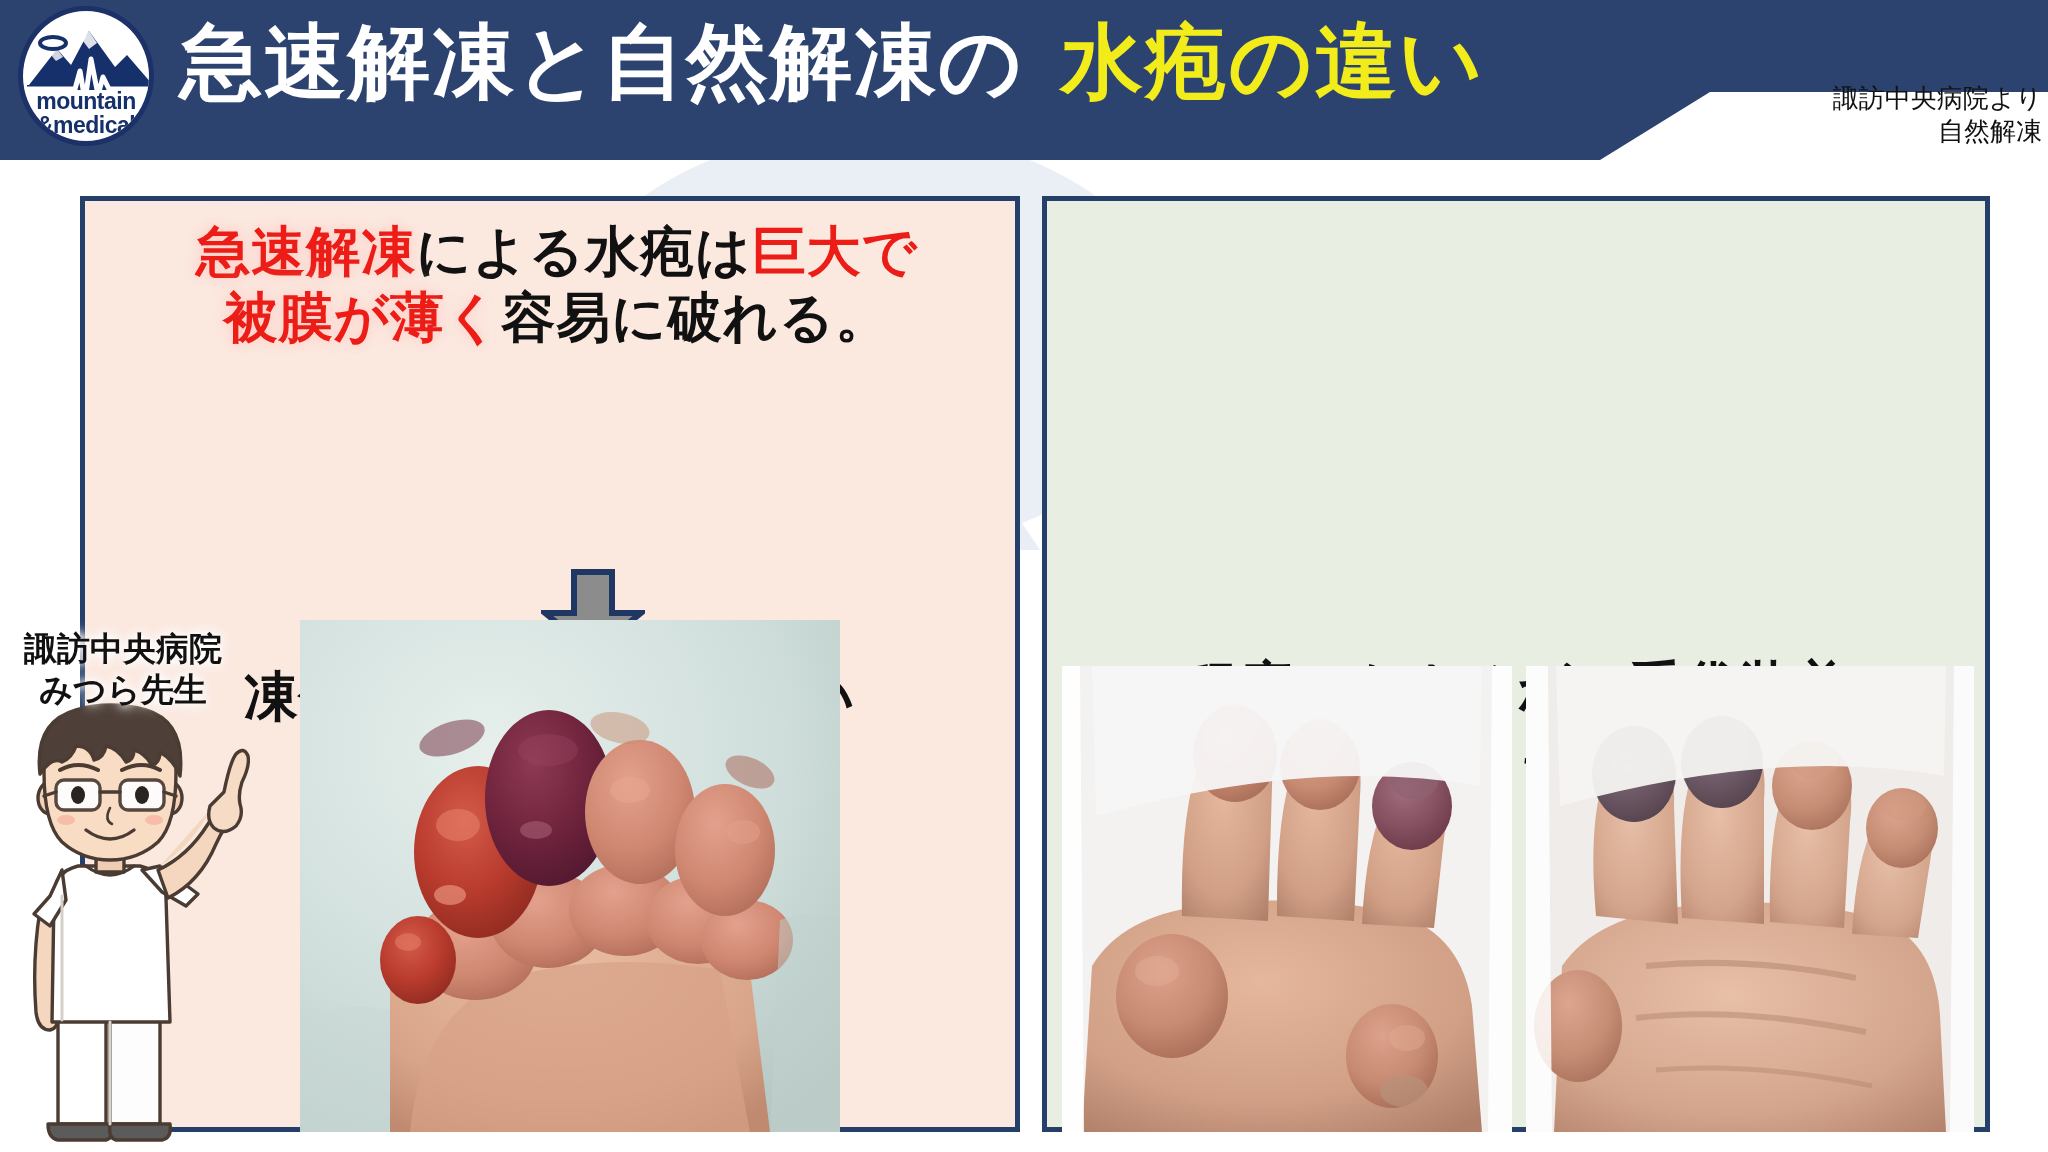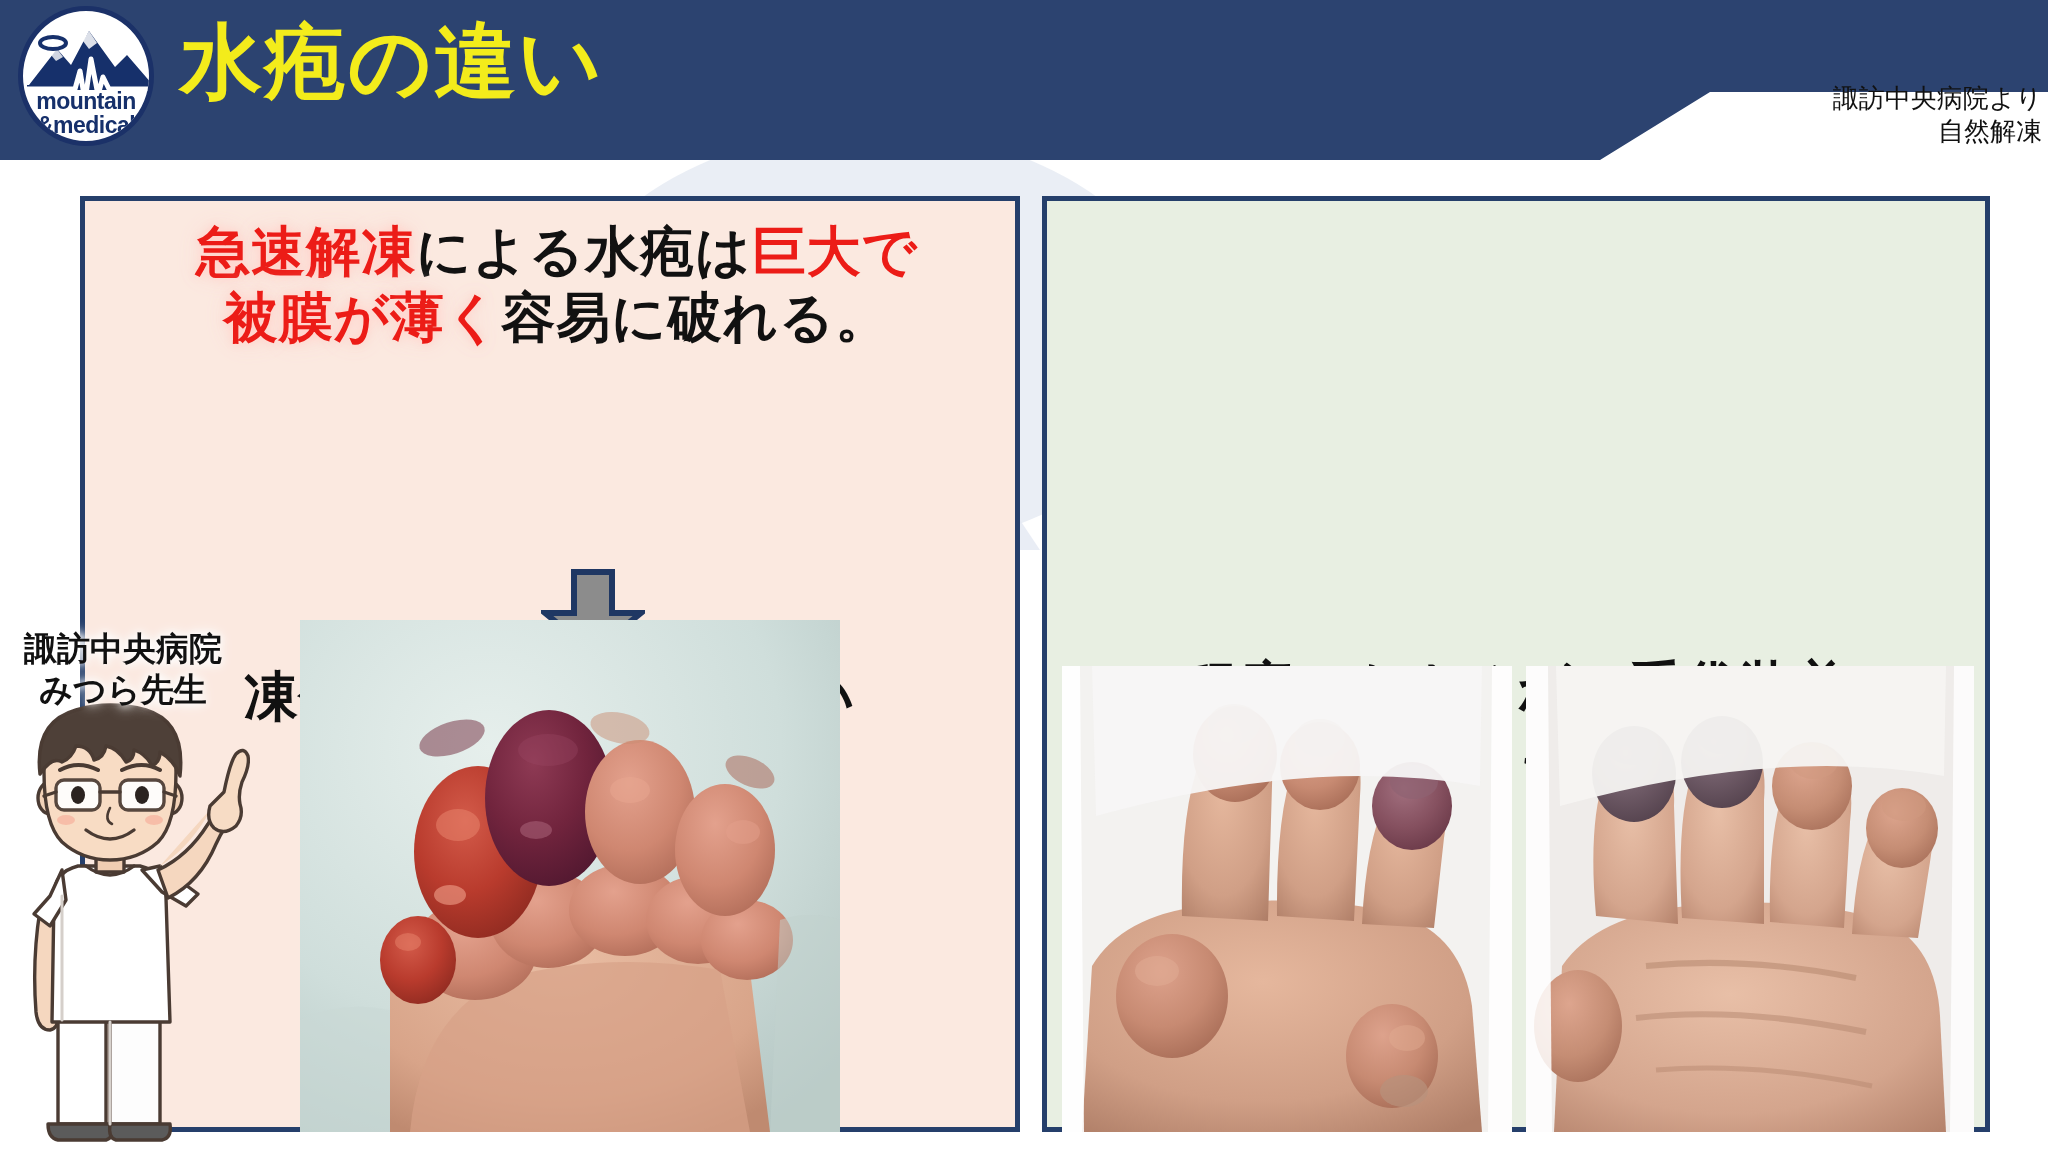--- a/index.html
+++ b/index.html
@@ -67,21 +67,21 @@
     letter-spacing:-0.5px;
   }
   #header-title{
     position:absolute; left:180px; top:8px;
     height:110px; display:flex; align-items:center;
     font-size:82px; font-weight:bold;
     letter-spacing:2px;
     white-space:nowrap;
   }
   #header-title .w{ color:#ffffff; }
-  #header-title .y{ color:#f3ec1b; }
+  #header-title .y{ color:#f3ec1b;margin-left:37px; }
   #credit{
     position:absolute; right:6px; top:82px;
     text-align:right;
     color:#111111;
     font-size:26px; line-height:1.28;
     z-index:6;
     font-weight:normal;
   }
 
   
@@ -196,20 +196,21 @@
       <rect x="4" y="70" width="128" height="5" fill="#16306b"></rect>
       <path d="M4 74 L46 74 L52 74 L57 56 L62 86 L68 44 L75 80 L80 62 L86 74 L132 74" fill="none" stroke="#ffffff" stroke-width="5" stroke-linejoin="round"></path>
     </svg>
     <div id="logo-text">
       <div>mountain</div>
       <div>&amp;medical</div>
     </div>
   </div>
 
   <div id="header-title">
+    <span class="w">急速解凍と自然解凍の</span>
       <span class="y">水疱の違い</span>
   </div>
 
   <div id="credit">
     <div>諏訪中央病院より</div>
     <div>自然解凍</div>
   </div>
 </div>
 
 <div class="panel" id="panel-left">

